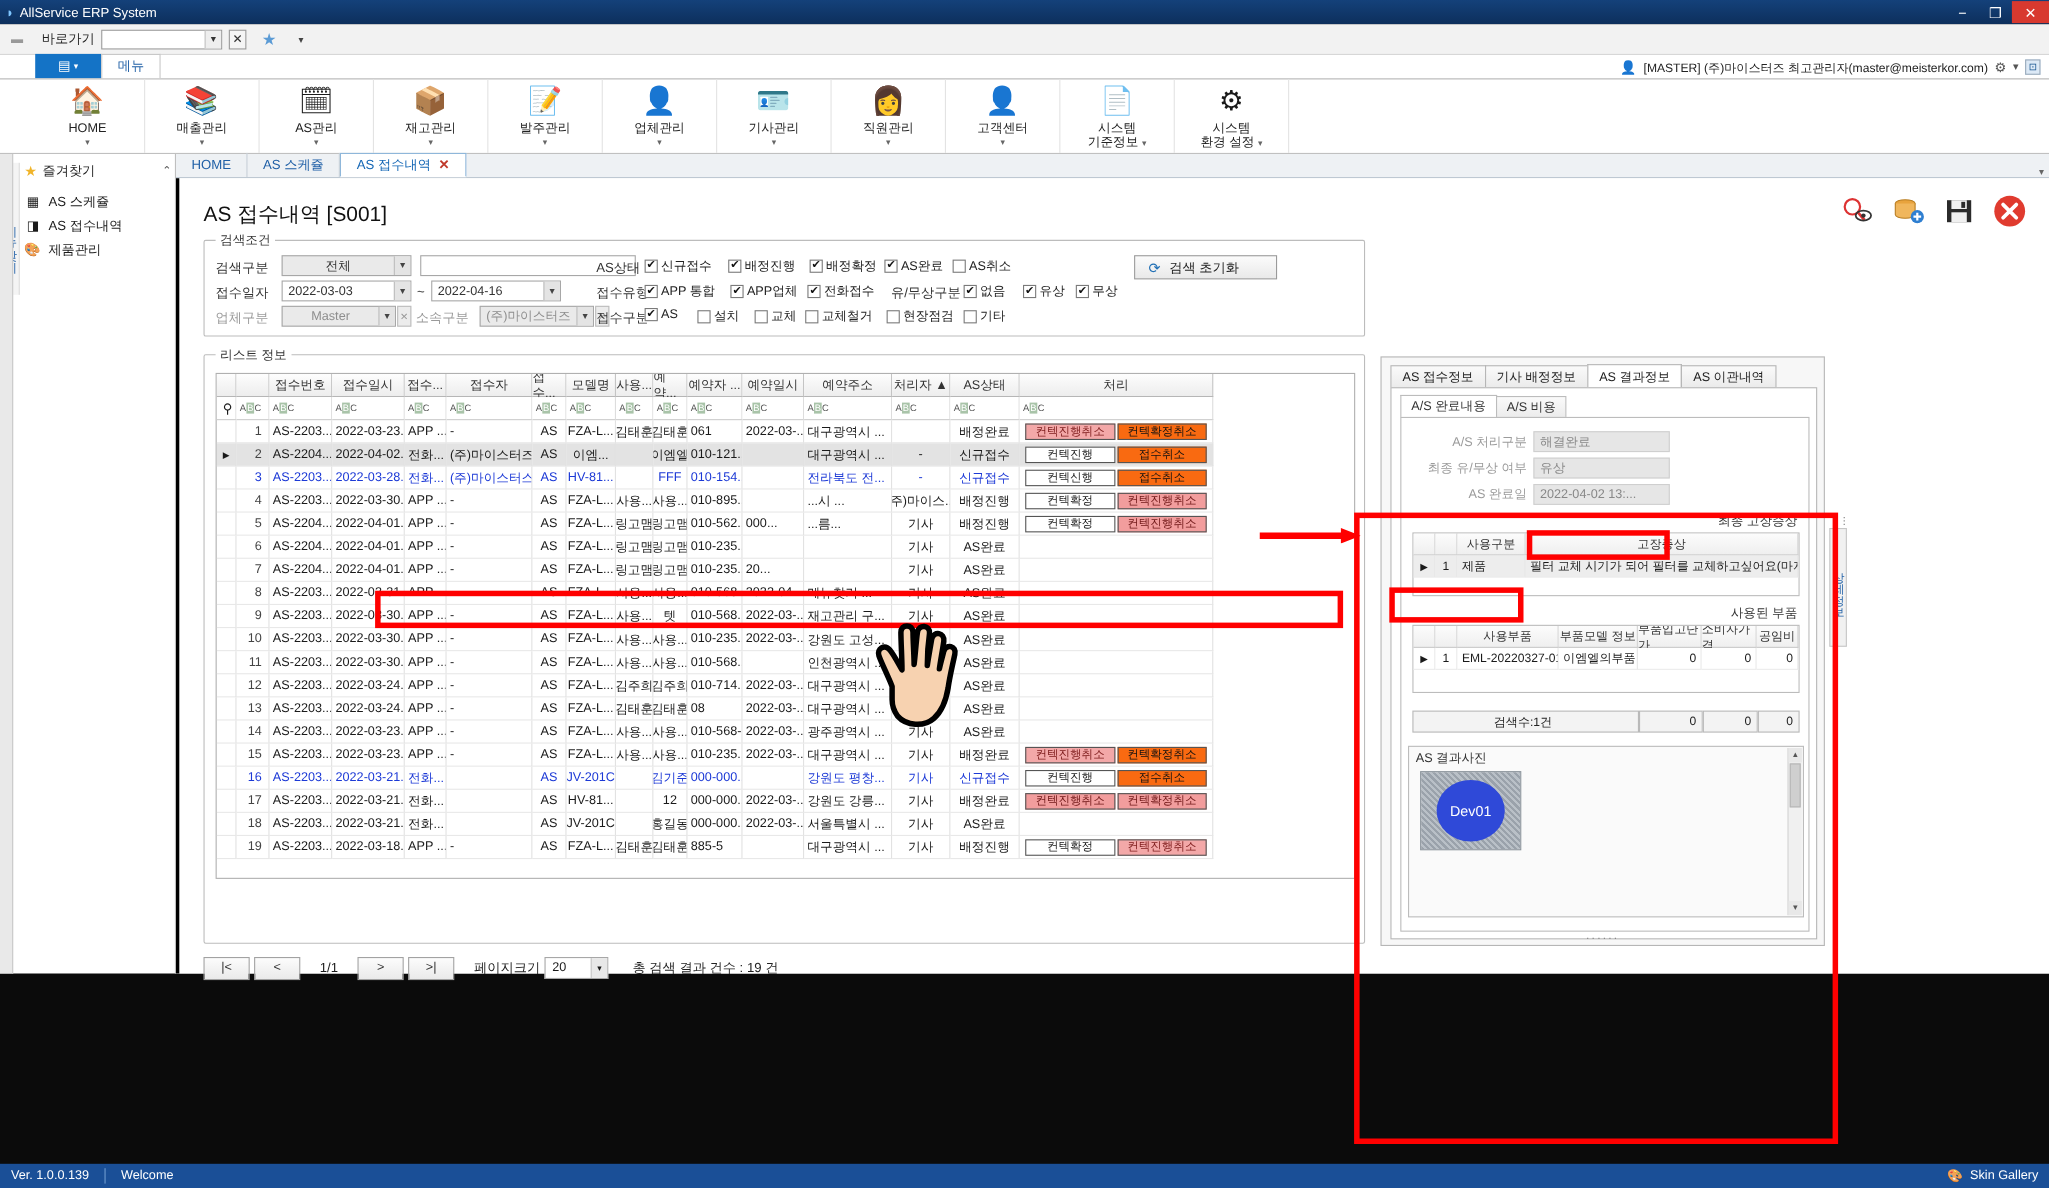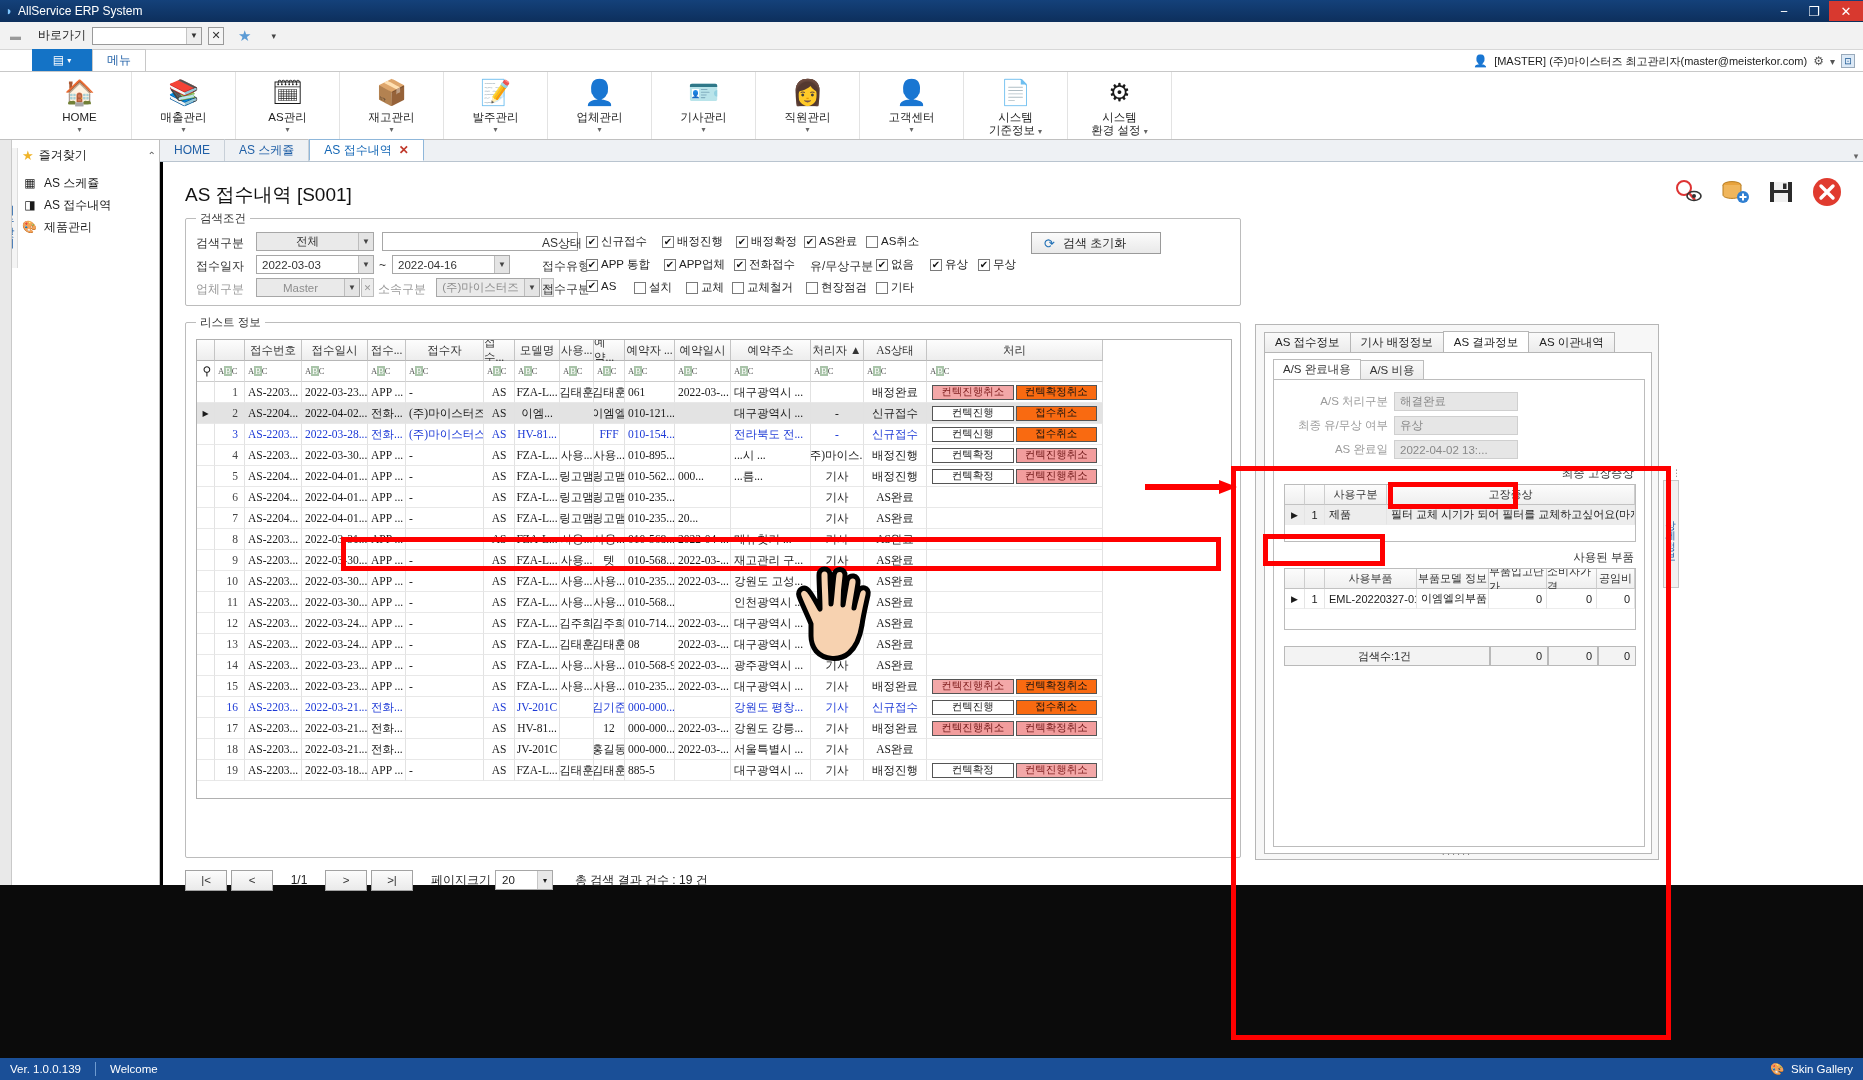--- a/index.html
+++ b/index.html
@@ -165,21 +165,21 @@
 
   .btn-reset {
     position:absolute; height:22px; border:1px solid #9a9a9a; background:linear-gradient(#fbfbfb,#e9e9e9);
     display:flex; align-items:center; gap:8px; padding:0 12px; font-size:12px; color:#222;
   }
   .btn-reset .ric { color:#1f6fb5; font-size:13px; }
 
   
   .grid { position:absolute; left:10px; top:16px; width:1036px; height:460px;
           border:1px solid #b0b0b0; background:#fff; overflow:hidden; }
-  .grow { display:flex; height:21px; align-items:stretch;font-family:Liberation Serif, serif; }
+  .grow { display:flex; height:21px; align-items:stretch; }
   .ghead .gc {
     background:linear-gradient(#fdfdfd,#ededed); border-right:1px solid #c4c4c4;
     border-bottom:1px solid #b6b6b6; display:flex; align-items:center; justify-content:center;
     font-size:11.5px; color:#333;
   }
   .gfilt .gc {
     background:#fff; border-right:1px solid #ddd; border-bottom:1px solid #ccc;
     display:flex; align-items:center; padding-left:3px;
   }
   .abc { font-size:8.5px; color:#555; letter-spacing:0; display:flex; gap:0px; }
@@ -1159,20 +1159,31 @@
               </div>
             </div>
 
             <div class="sumrow" style="left:10px;top:266px;">
               <div class="sc ctr" style="width:206px">검색수:1건</div>
               <div class="sc" style="width:58px">0</div>
               <div class="sc" style="width:50px">0</div>
               <div class="sc" style="width:38px">0</div>
             </div>
 
+            <div class="photobox" style="left:6px;top:298px;width:360px;height:156px;">
+              <div class="phlbl">AS 결과사진</div>
+              <div class="photo">
+                <div class="circ">Dev01</div>
+              </div>
+              <div class="vscroll">
+                <div class="up">▲</div>
+                <div class="thumb"></div>
+                <div class="dn">▼</div>
+              </div>
+            </div>
           </div>
         </div>
         <div class="dots">......</div>
       </div>
 
       <div class="rvgrip">⋮⋮</div>
       <div class="rvtab">상세정보</div>
 
       <div class="anno" id="anno-right"></div>
       <div class="anno" id="anno-row"></div>

